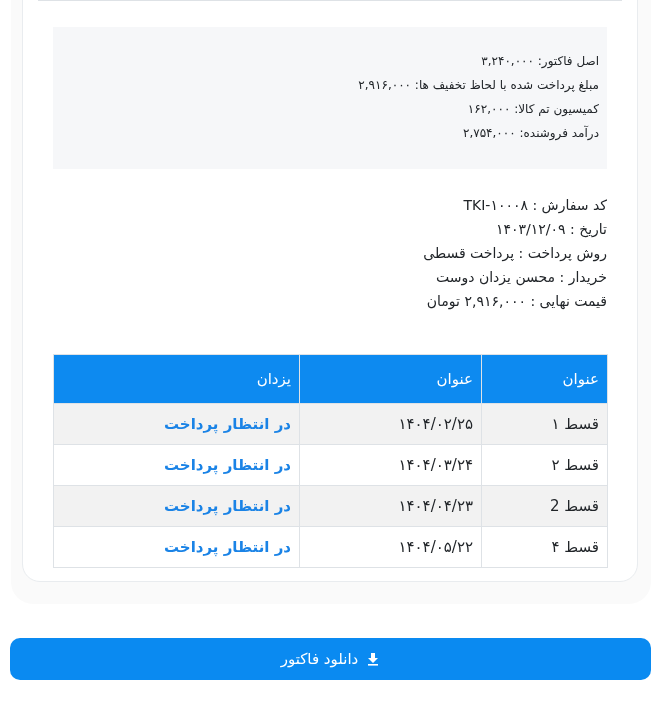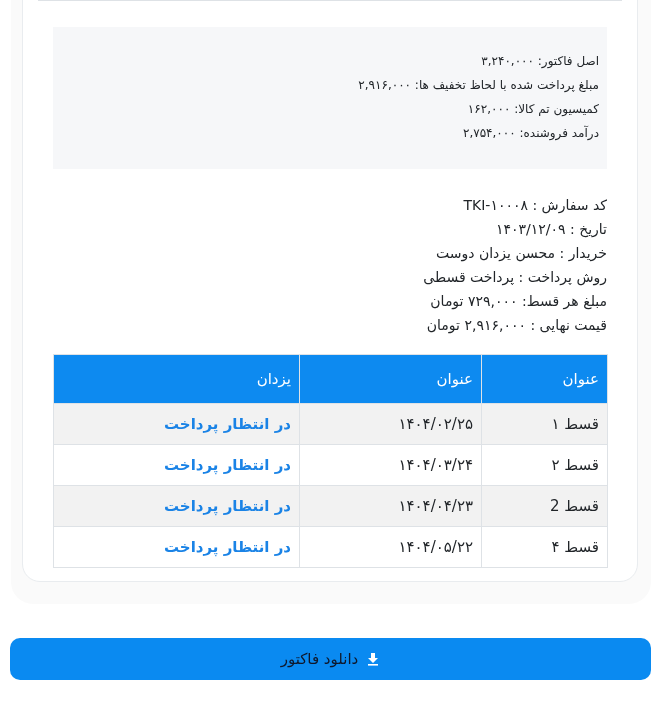--- a/index.html
+++ b/index.html
@@ -17,44 +17,43 @@
              direction:rtl; text-align:right; font-size:14px; line-height:24px; }
   table.inst { position:absolute; left:53px; top:354px; width:555px;
                border-collapse:collapse; direction:rtl; font-size:15px; }
   table.inst th { background:#0d8af0; color:#fff; font-weight:normal; text-align:right;
                   height:48px; padding:0 8px; border:1px solid #dee2e6; }
   table.inst td { height:40px; padding:0 8px; border:1px solid #dee2e6; text-align:right; }
   table.inst tr.odd td { background:#f2f2f2; }
   .c1 { width:109px; } .c2 { width:165px; }
   .status { color:#1a83e6;font-weight:bold; }
   .dl-btn { position:absolute; left:10px; top:638px; width:641px; height:42px;
-            background:#0a8af1; border-radius:10px; color:#0f172a; font-size:15px;
+            background:#0a8af1; border-radius:10px; color:#ffffff; font-size:15px;
             display:flex; align-items:center; justify-content:center; gap:8px; direction:rtl; cursor:pointer; }
   .dl-icon { display:inline-flex; width:14px; height:14px; }
 </style>
 </head>
 <body>
 
 <div class="outer"></div>
 <div class="card"></div>
 <div class="divider"></div>
 
 <div class="summary">
   <div>اصل فاکتور: ۳,۲۴۰,۰۰۰</div>
   <div>مبلغ پرداخت شده با لحاظ تخفیف ها: ۲,۹۱۶,۰۰۰</div>
   <div>کمیسیون تم کالا: ۱۶۲,۰۰۰</div>
   <div>درآمد فروشنده: ۲,۷۵۴,۰۰۰</div>
 </div>
 
 <div class="details">
   <div>کد سفارش : TKI-۱۰۰۰۸</div>
   <div>تاریخ : ۱۴۰۳/۱۲/۰۹</div>
+  <div>روش پرداخت : پرداخت قسطی</div>
   <div>خریدار : محسن یزدان دوست</div>
-  <div>روش پرداخت : پرداخت قسطی</div>
-  <div>مبلغ هر قسط: ۷۲۹,۰۰۰ تومان</div>
   <div>قیمت نهایی : ۲,۹۱۶,۰۰۰ تومان</div>
 </div>
 
 <table class="inst">
   <thead>
     <tr>
       <th class="c1">عنوان</th>
       <th class="c2">عنوان</th>
       <th>یزدان</th>
     </tr>

